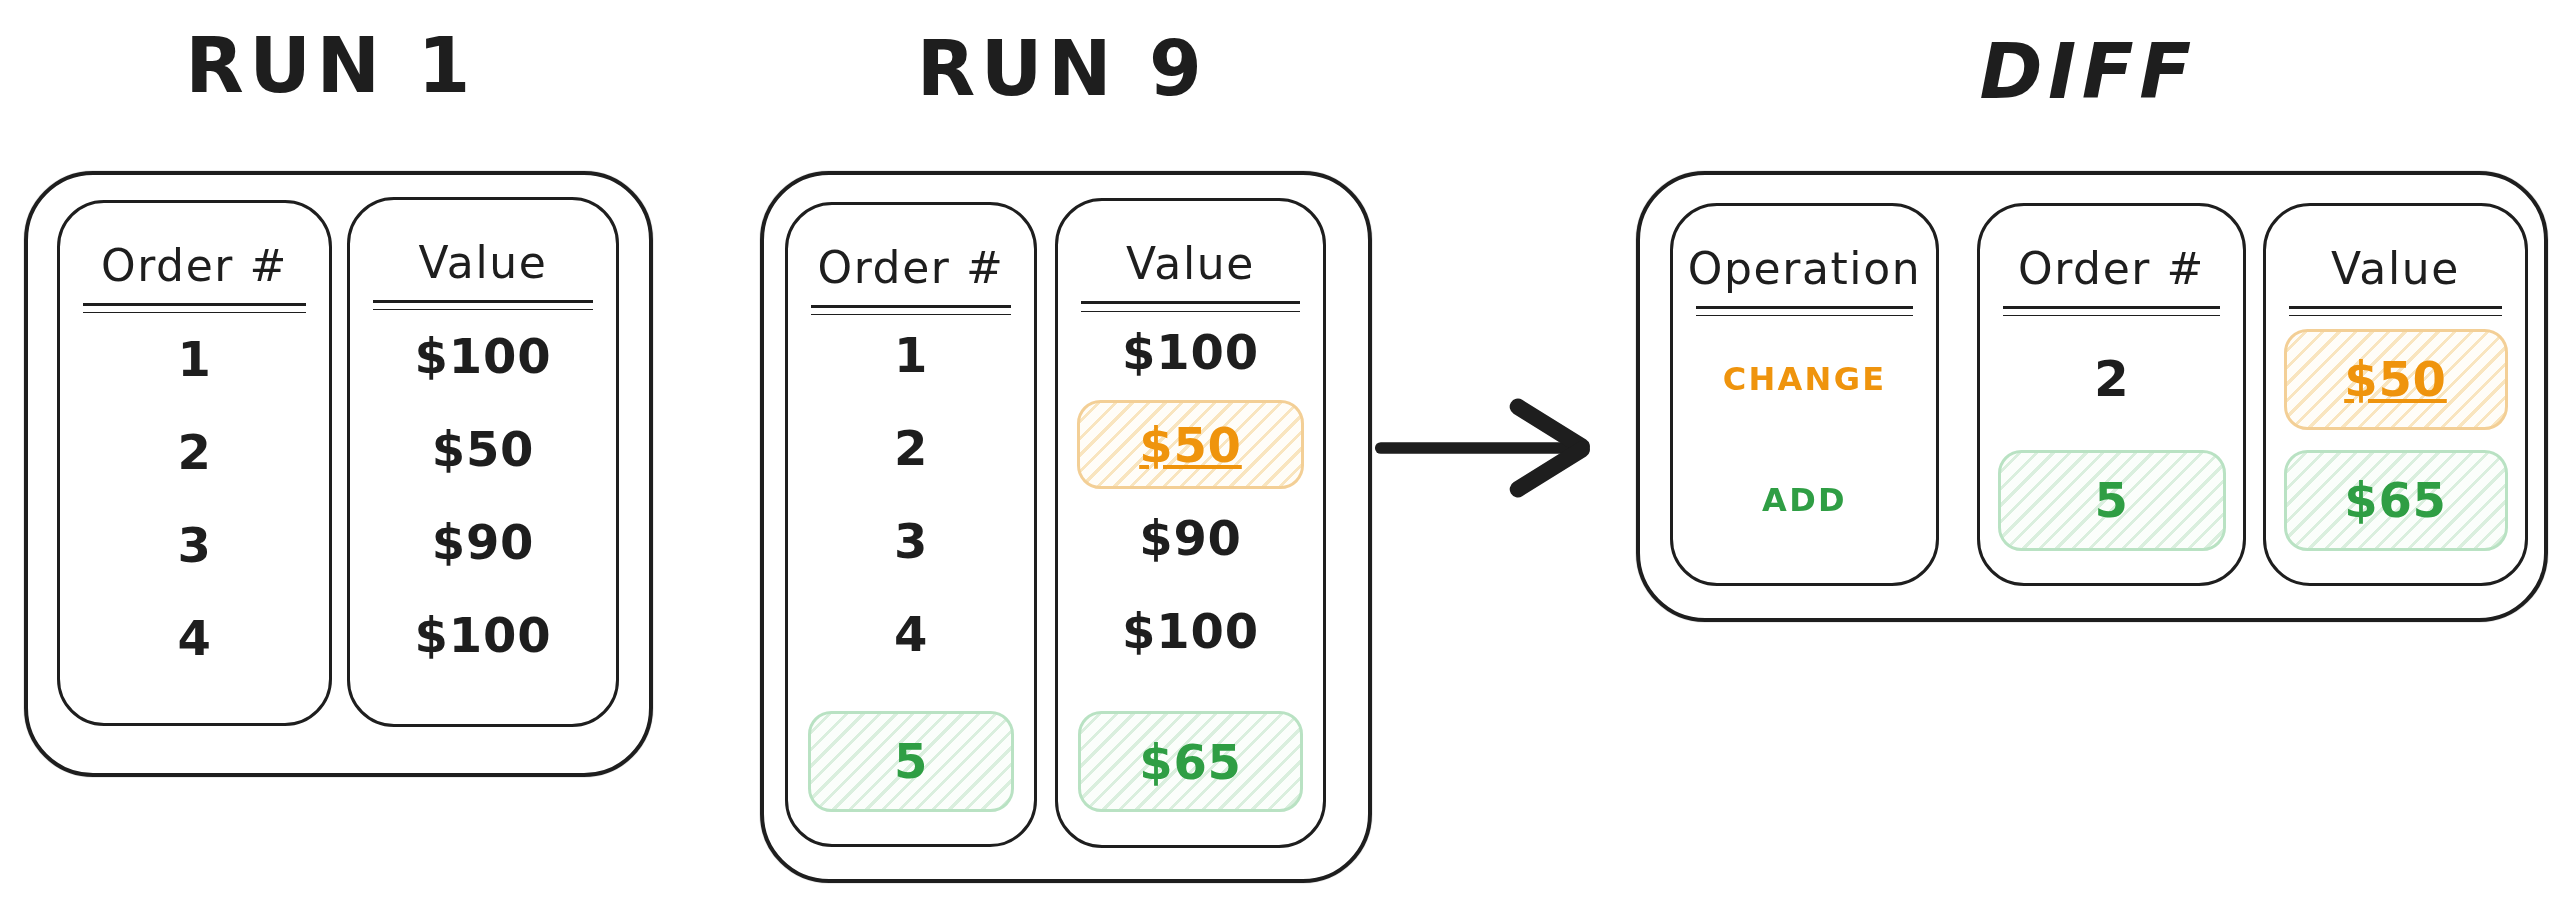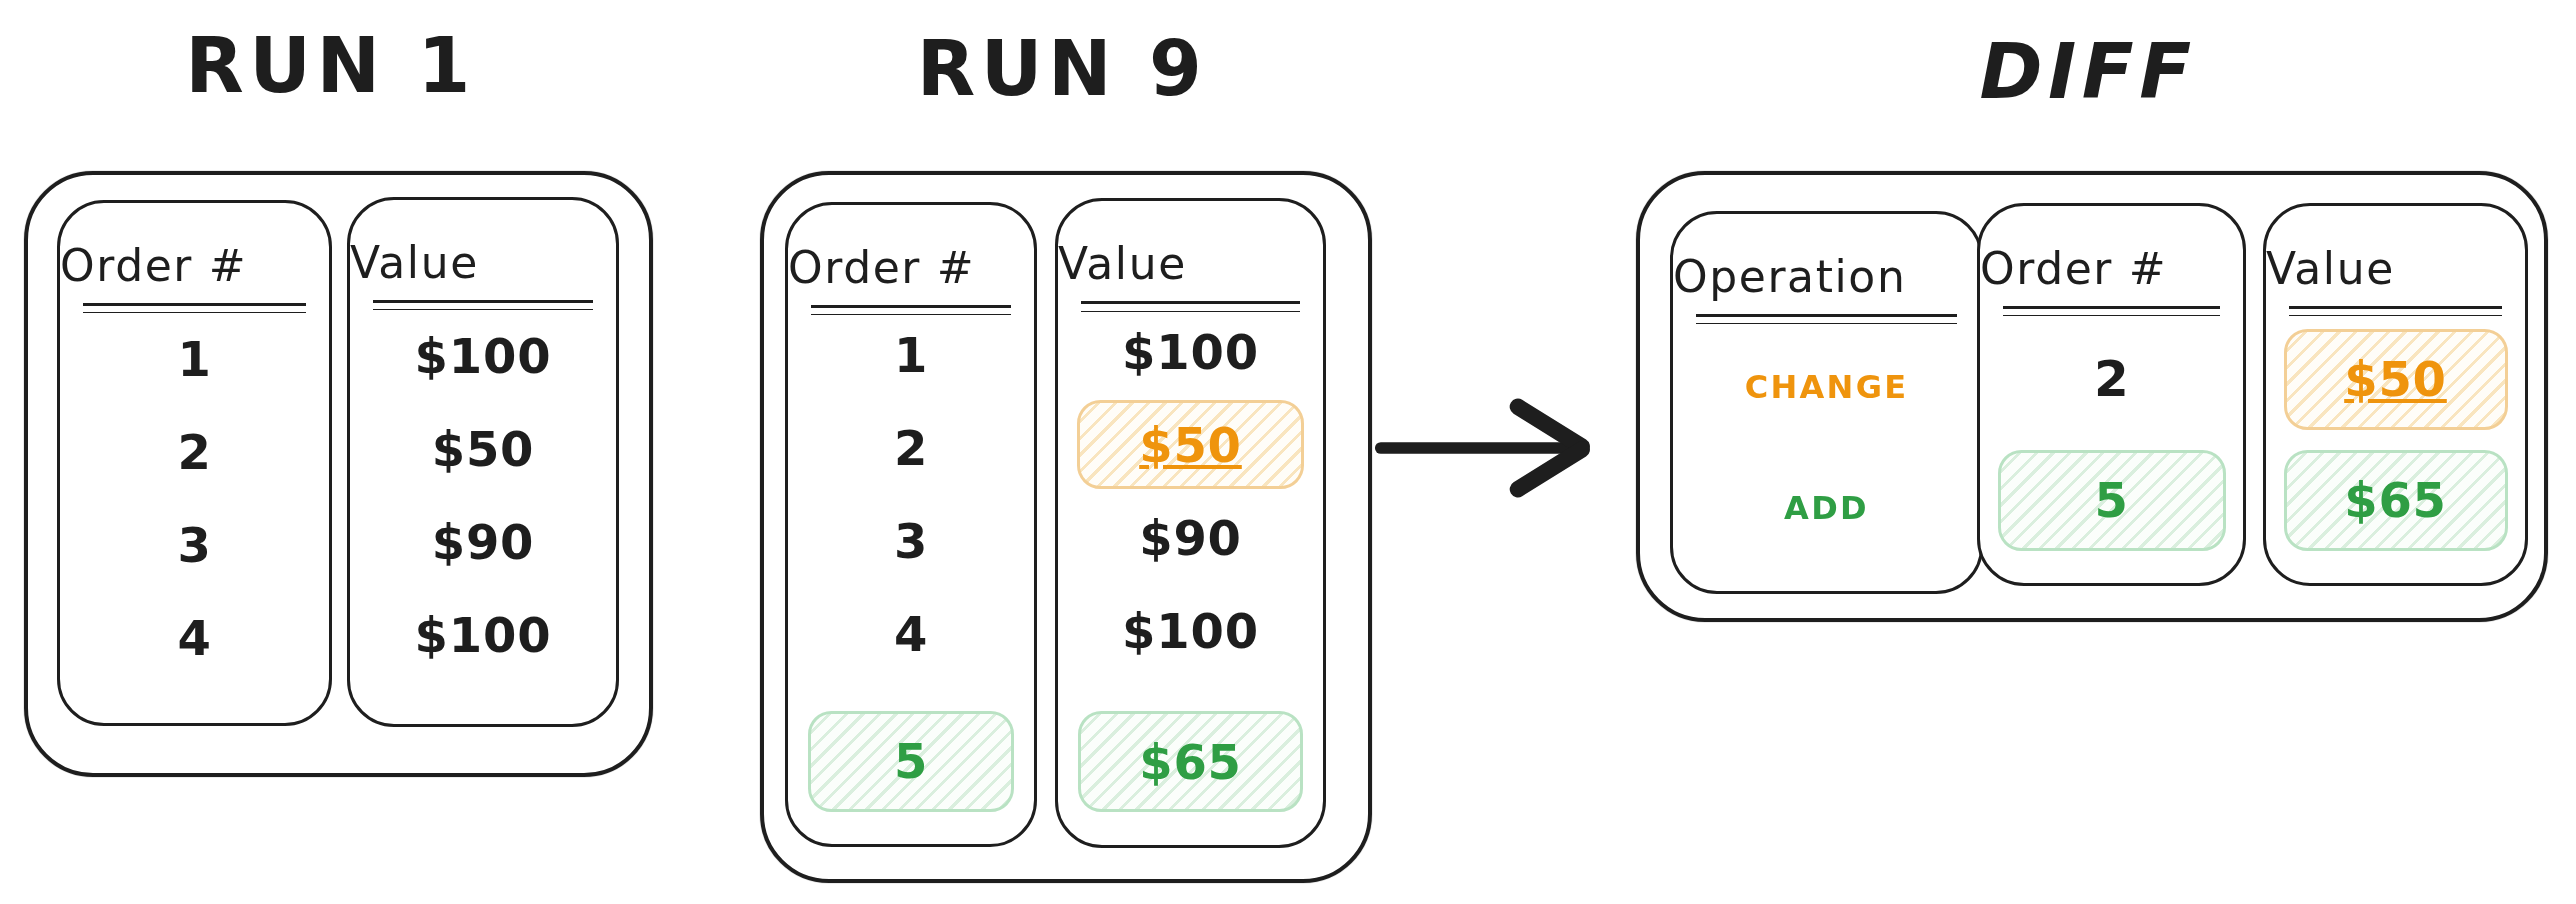--- a/index.html
+++ b/index.html
@@ -52,28 +52,29 @@
     border: 3.9px solid var(--ink);
     border-radius: 47px;
     background: #ffffff;
   }
   #run1-panel .c1 { left: 29px;  top: 25px; width: 269px; height: 520px; }
   #run1-panel .c2 { left: 319px; top: 22px; width: 266px; height: 524px; }
 
   #run2-panel .c1 { left: 21px;  top: 26.5px; width: 246px; height: 639px; }
   #run2-panel .c2 { left: 291px; top: 23.4px; width: 265px; height: 644px; }
 
-  #diff-panel .c1 { left: 30px;  top: 36px; width: 263px; height: 377px; padding-left: 44px; }
+  #diff-panel .c1 { left: 30px;  top: 28px; width: 263px; height: 377px; }
   #diff-panel .c2 { left: 337px; top: 28px; width: 263px; height: 377px; }
   #diff-panel .c3 { left: 623px; top: 28px; width: 259px; height: 377px; }
 
   
   .col-header {
     position: absolute;
     top: 37px; left: 0; right: 0;
+    text-align: center;
     font-size: 44px;
     font-weight: 500;
     letter-spacing: 1.6px;
     color: var(--ink);
     white-space: nowrap;
   }
   .rule {
     position: absolute;
     left: 23.4px; right: 23.4px;
     top: 100px;

